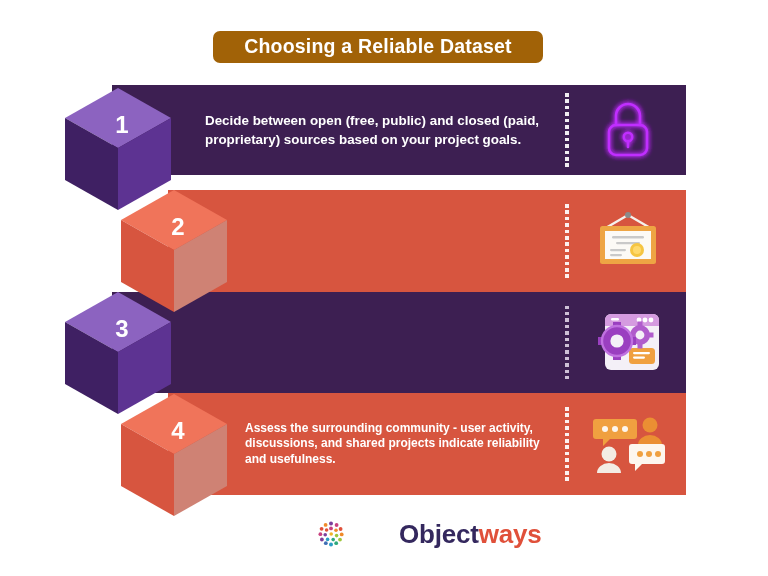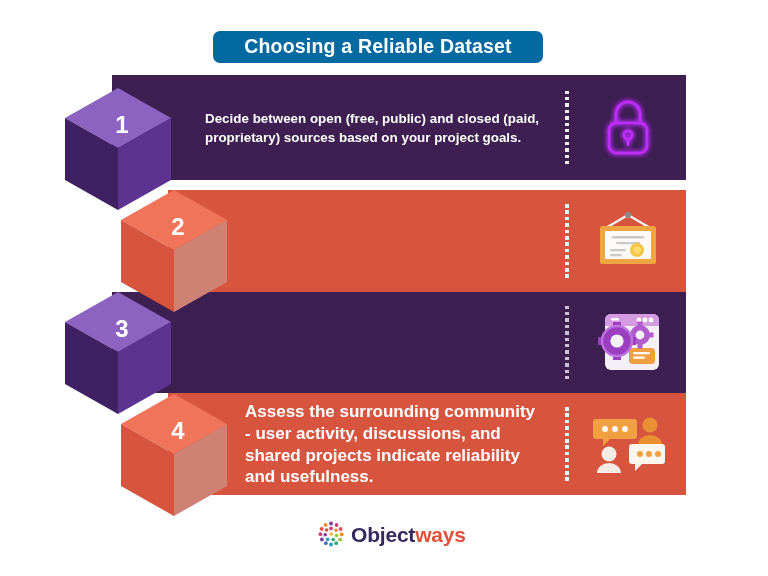--- a/index.html
+++ b/index.html
@@ -16,21 +16,21 @@
     background: #ffffff;
   }
 
   
   #title-pill {
     position: absolute;
     left: 213px;
     top: 31px;
     width: 330px;
     height: 32px;
-    background: #0369a1;
+    background: #a16207;
     border-radius: 7px;
     display: flex;
     align-items: center;
     justify-content: center;
     box-sizing: border-box;
   }
   #title-pill .title-text {
     color: #ffffff;
     font-size: 19.5px;
     font-weight: bold;
@@ -50,41 +50,41 @@
     height: 100%;
     left: 112px;
     width: 574px;
     box-sizing: border-box;
   }
   .bar.purple { background: #3d1f52; }
   .bar.coral  { background: #d7553f; }
   .bar.shift  { left: 168px; width: 518px; }
 
   
-  #row-1 { top: 75px;  height: 105px; }
+  #row-1 { top: 85px;  height: 90px; }
   #row-2 { top: 190px; height: 102px; }
   #row-3 { top: 292px; height: 101px; }
   #row-4 { top: 393px; height: 102px; }
 
   
   .row-text {
     position: absolute;
     color: #ffffff;
     font-weight: bold;
     font-size: 13.4px;
     line-height: 1.42;
     width: 340px;
     top: 50%;
     transform: translateY(-50%);
     white-space: pre-line;
   }
   #row-1 .row-text { left: 205px; }
   #row-2 .row-text { left: 245px; }
   #row-3 .row-text { left: 219px; }
-  #row-4 .row-text { left: 245px; font-size: 17px; line-height: 1.28; width: 300px;}
+  #row-4 .row-text { left: 245px; font-size: 12px; line-height: 1.28; width: 300px;}
 
   
   .dots {
     position: absolute;
     left: 565px;
     top: 50%;
     transform: translateY(-50%);
     width: 4px;
     height: 74px;
     display: flex;
@@ -148,24 +148,25 @@
   #logo {
     position: absolute;
     left: 317px;
     top: 518px;
     height: 32px;
     display: flex;
     align-items: center;
     gap: 6px;
   }
   #logo .logo-text {
-    font-size: 21px;
+    font-size: 26px;
     font-weight: bold;
     letter-spacing: -0.2px;
     line-height: 1;
+    margin-left: 48px;
   }
   #logo .w1 { color: #34285e; }
   #logo .w2 { color: #e0503a; }
 </style>
 </head>
 <body>
 
 <div id="title-pill">
   <span class="title-text">Choosing a Reliable Dataset</span>
 </div>

